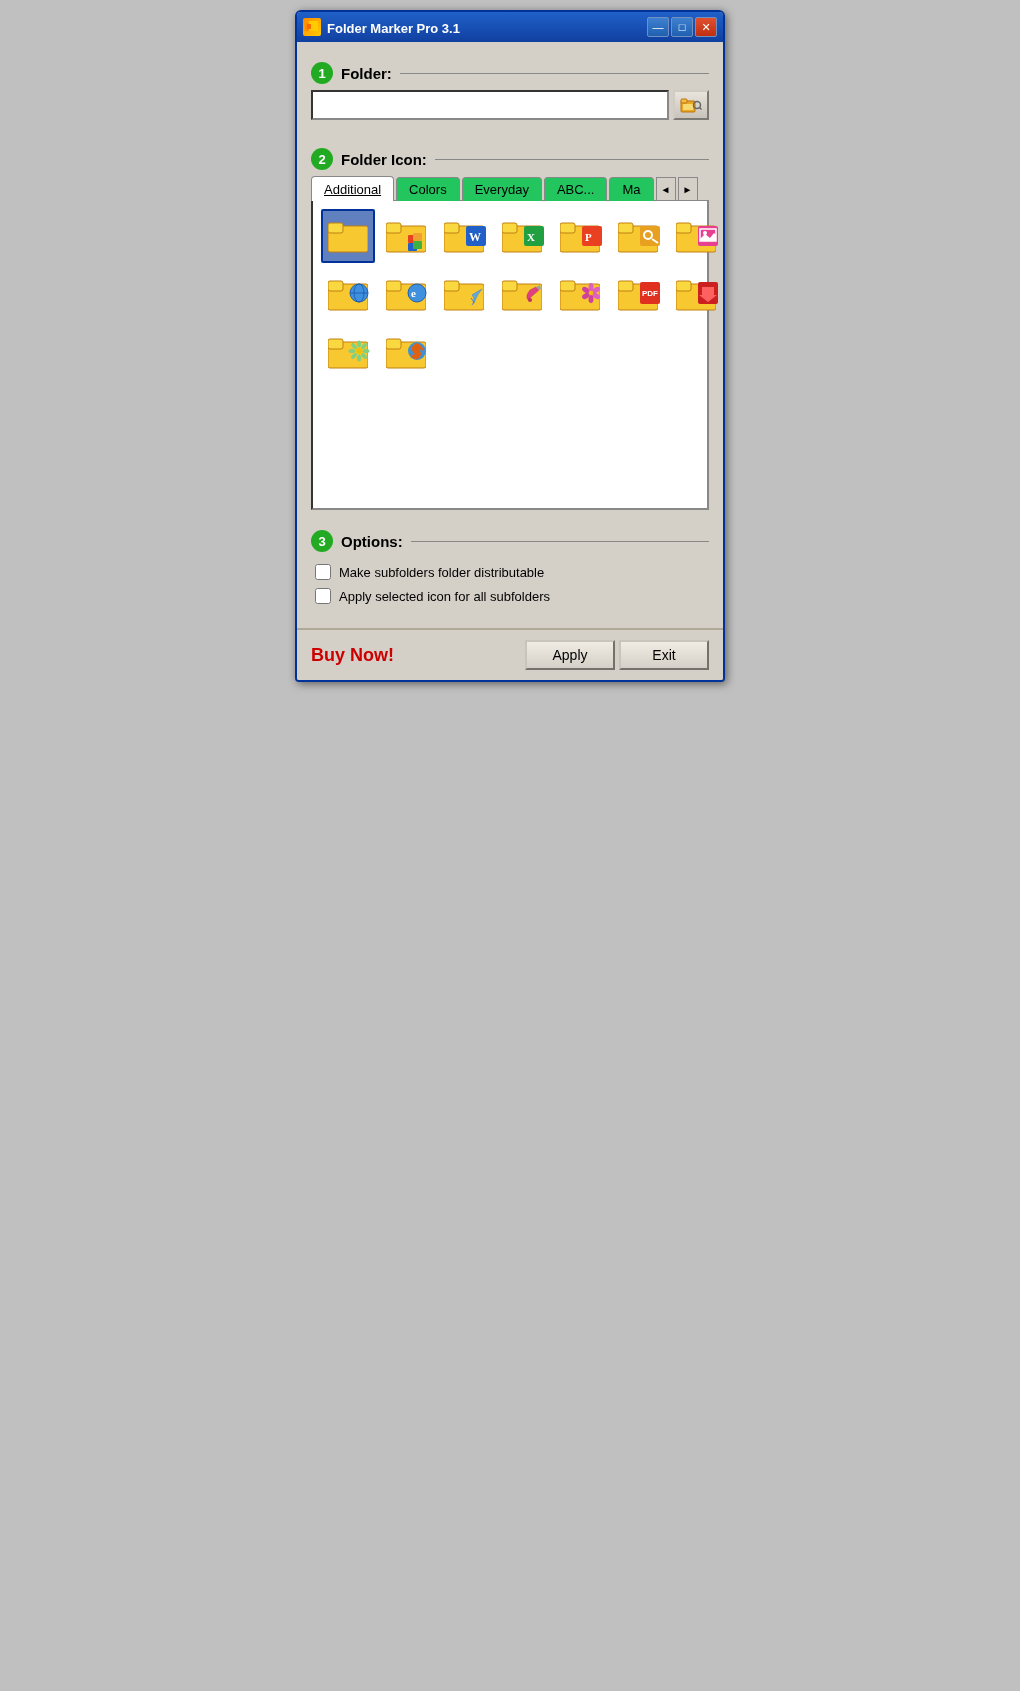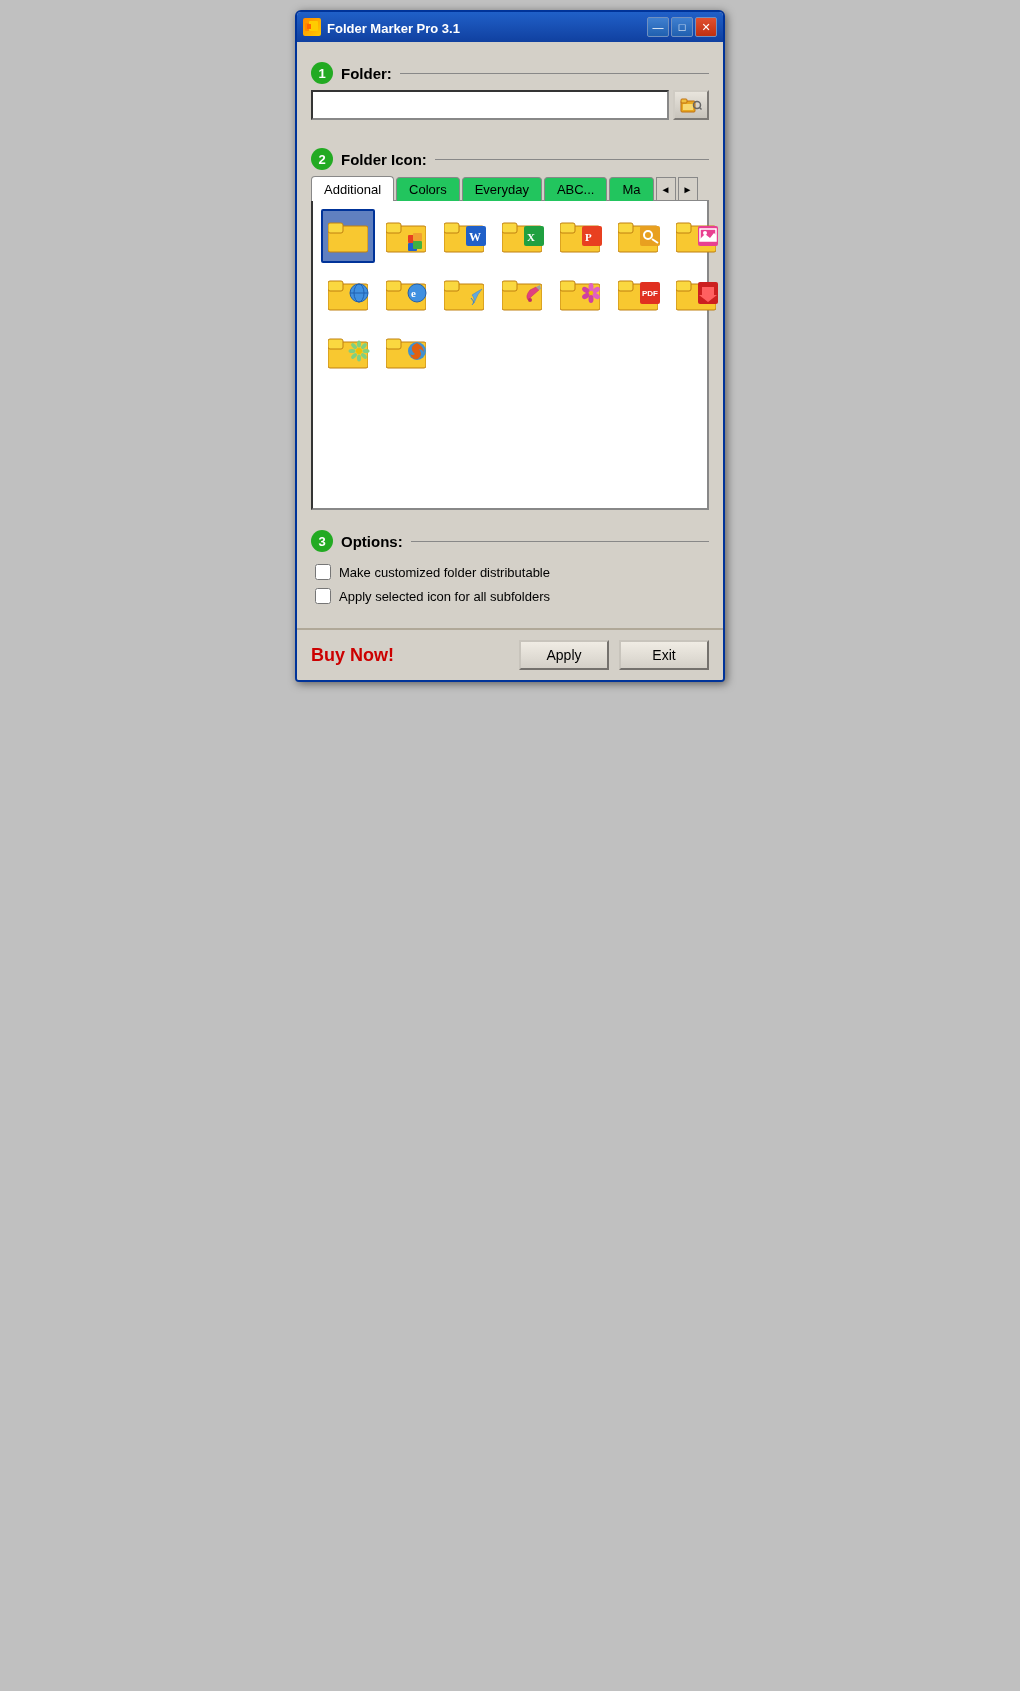--- a/index.html
+++ b/index.html
@@ -161,20 +161,21 @@
       color: #000;
       white-space: nowrap;
     }
     .tab.active {
       background: white;
       border-color: #888;
       font-weight: normal;
       padding-top: 5px;
       position: relative;
       z-index: 1;
+      text-decoration: underline;
     }
     .tab-scroll-btn {
       width: 20px;
       height: 24px;
       background: #d4d0c8;
       border: 1px solid #888;
       cursor: pointer;
       display: flex;
       align-items: center;
       justify-content: center;
@@ -237,21 +238,21 @@
       justify-content: space-between;
     }
     .buy-now {
       color: #cc0000;
       font-weight: bold;
       font-size: 18px;
       cursor: pointer;
     }
     .bottom-buttons {
       display: flex;
-      gap: 10px;
+      gap: 4px;
     }
     .action-btn {
       width: 90px;
       height: 30px;
       background: linear-gradient(to bottom, #f0ece4, #d4d0c8);
       border: 2px outset #c8c4bc;
       cursor: pointer;
       font-size: 14px;
       font-family: 'Tahoma', 'Arial', sans-serif;
     }
@@ -586,21 +587,21 @@
 
     <div class="section-header options-section">
       <div class="section-number">3</div>
       <span class="section-title">Options:</span>
       <div class="section-line"></div>
     </div>
 
     <div style="padding: 6px 4px;">
       <div class="checkbox-row">
         <input type="checkbox" class="checkbox-input" id="distributable" style="">
-        <label class="checkbox-label" for="distributable">Make customized folder distributable</label>
+        <label class="checkbox-label" for="distributable">Make subfolders folder distributable</label>
       </div>
       <div class="checkbox-row">
         <input type="checkbox" class="checkbox-input" id="subfolders" style="">
         <label class="checkbox-label" for="subfolders">Apply selected icon for all subfolders</label>
       </div>
     </div>
 
   </div>
 
   <div class="bottom-bar">

